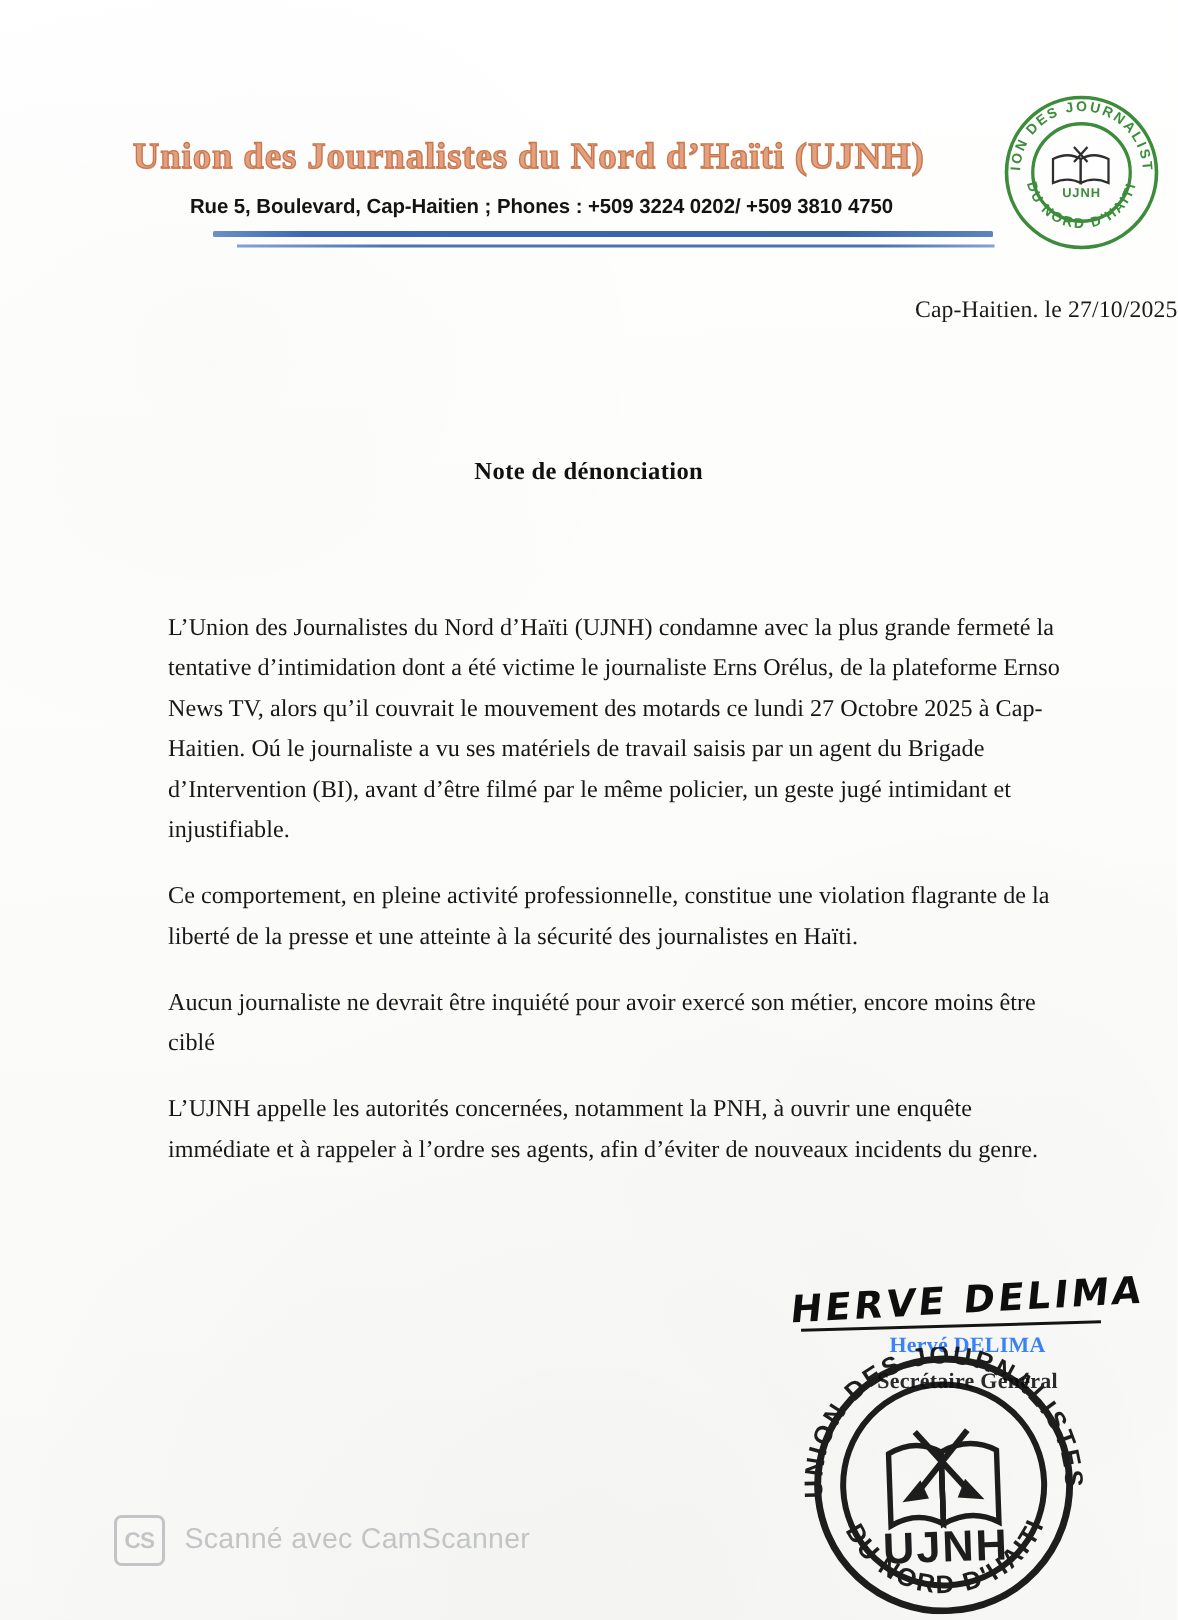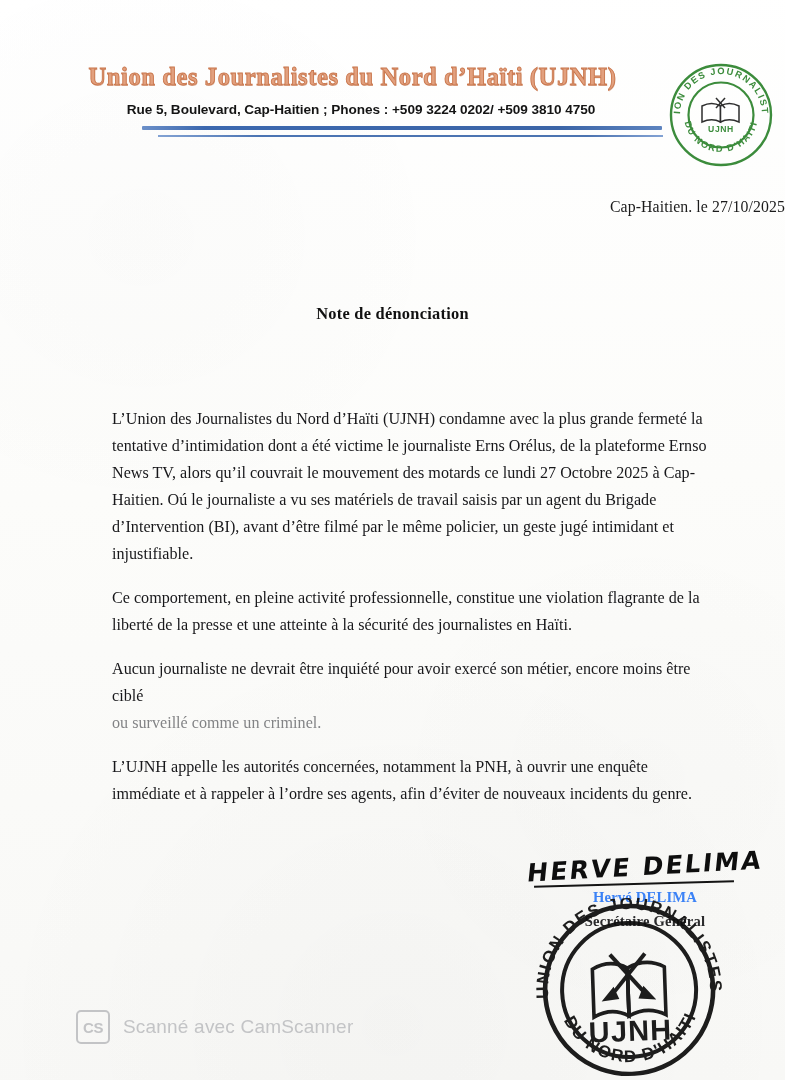--- a/index.html
+++ b/index.html
@@ -26,21 +26,21 @@
       radial-gradient(ellipse 50% 35% at 82% 72%, rgba(0,0,0,0.012), rgba(0,0,0,0) 70%),
       radial-gradient(ellipse 70% 50% at 50% 95%, rgba(0,0,0,0.02), rgba(0,0,0,0) 75%),
       linear-gradient(178deg, #ffffff 0%, #fcfcfa 45%, #f8f8f6 100%);
     z-index: 0;
   }
   .layer { position: relative; z-index: 2; }
 
   
   .letterhead {
     position: absolute;
-    top: 64px;
+    top: 92px;
     left: 0;
     width: 785px;
   }
   .org-title {
     text-align: center;
     padding-right: 80px;
     font-family: "Liberation Serif", "DejaVu Serif", serif;
     font-weight: bold;
     font-size: 24.5px;
     letter-spacing: 0.6px;
@@ -265,21 +265,20 @@
   </div>
 
   <div class="date-line layer">Cap-Haitien. le 27/10/2025</div>
 
   <div class="doc-title layer">Note de dénonciation</div>
 
   <div class="body-block layer">
     <p class="para">L’Union des Journalistes du Nord d’Haïti (UJNH) condamne avec la plus grande fermeté la tentative d’intimidation dont a été victime le journaliste Erns Orélus, de la plateforme Ernso News TV, alors qu’il couvrait le mouvement des motards ce lundi 27 Octobre 2025 à Cap-Haitien. Oú le journaliste a vu ses matériels de travail saisis par un agent du Brigade d’Intervention (BI), avant d’être filmé par le même policier, un geste jugé intimidant et injustifiable.</p>
     <p class="para">Ce comportement, en pleine activité professionnelle, constitue une violation flagrante de la liberté de la presse et une atteinte à la sécurité des journalistes en Haïti.</p>
     <p class="para faded-tail"><span>Aucun journaliste ne devrait être inquiété pour avoir exercé son métier, encore moins être ciblé</span>
-      <span class="faded-line">ou surveillé comme un criminel.</span>
     </p>
     <p class="para">L’UJNH appelle les autorités concernées, notamment la PNH, à ouvrir une enquête immédiate et à rappeler à l’ordre ses agents, afin d’éviter de nouveaux incidents du genre.</p>
   </div>
 
   <div class="signature-area layer">
     <div class="handwriting">HERVE DELIMA</div>
     <div class="sig-underline"></div>
     <div class="sig-name">Hervé DELIMA</div>
     <div class="sig-role">Secrétaire Général</div>
   </div>

